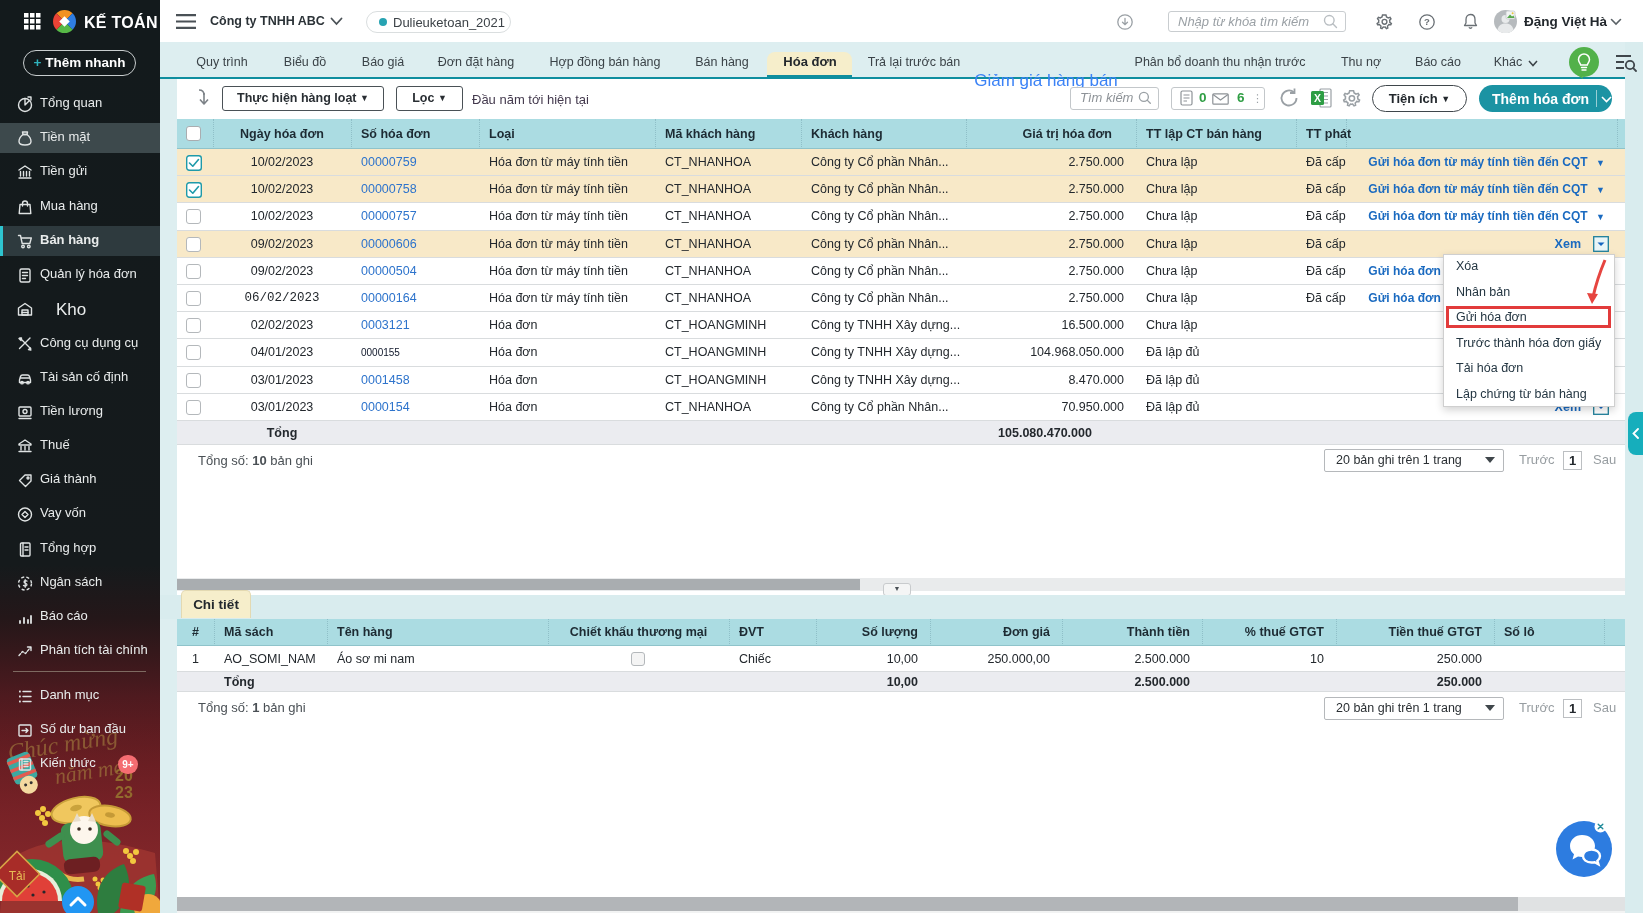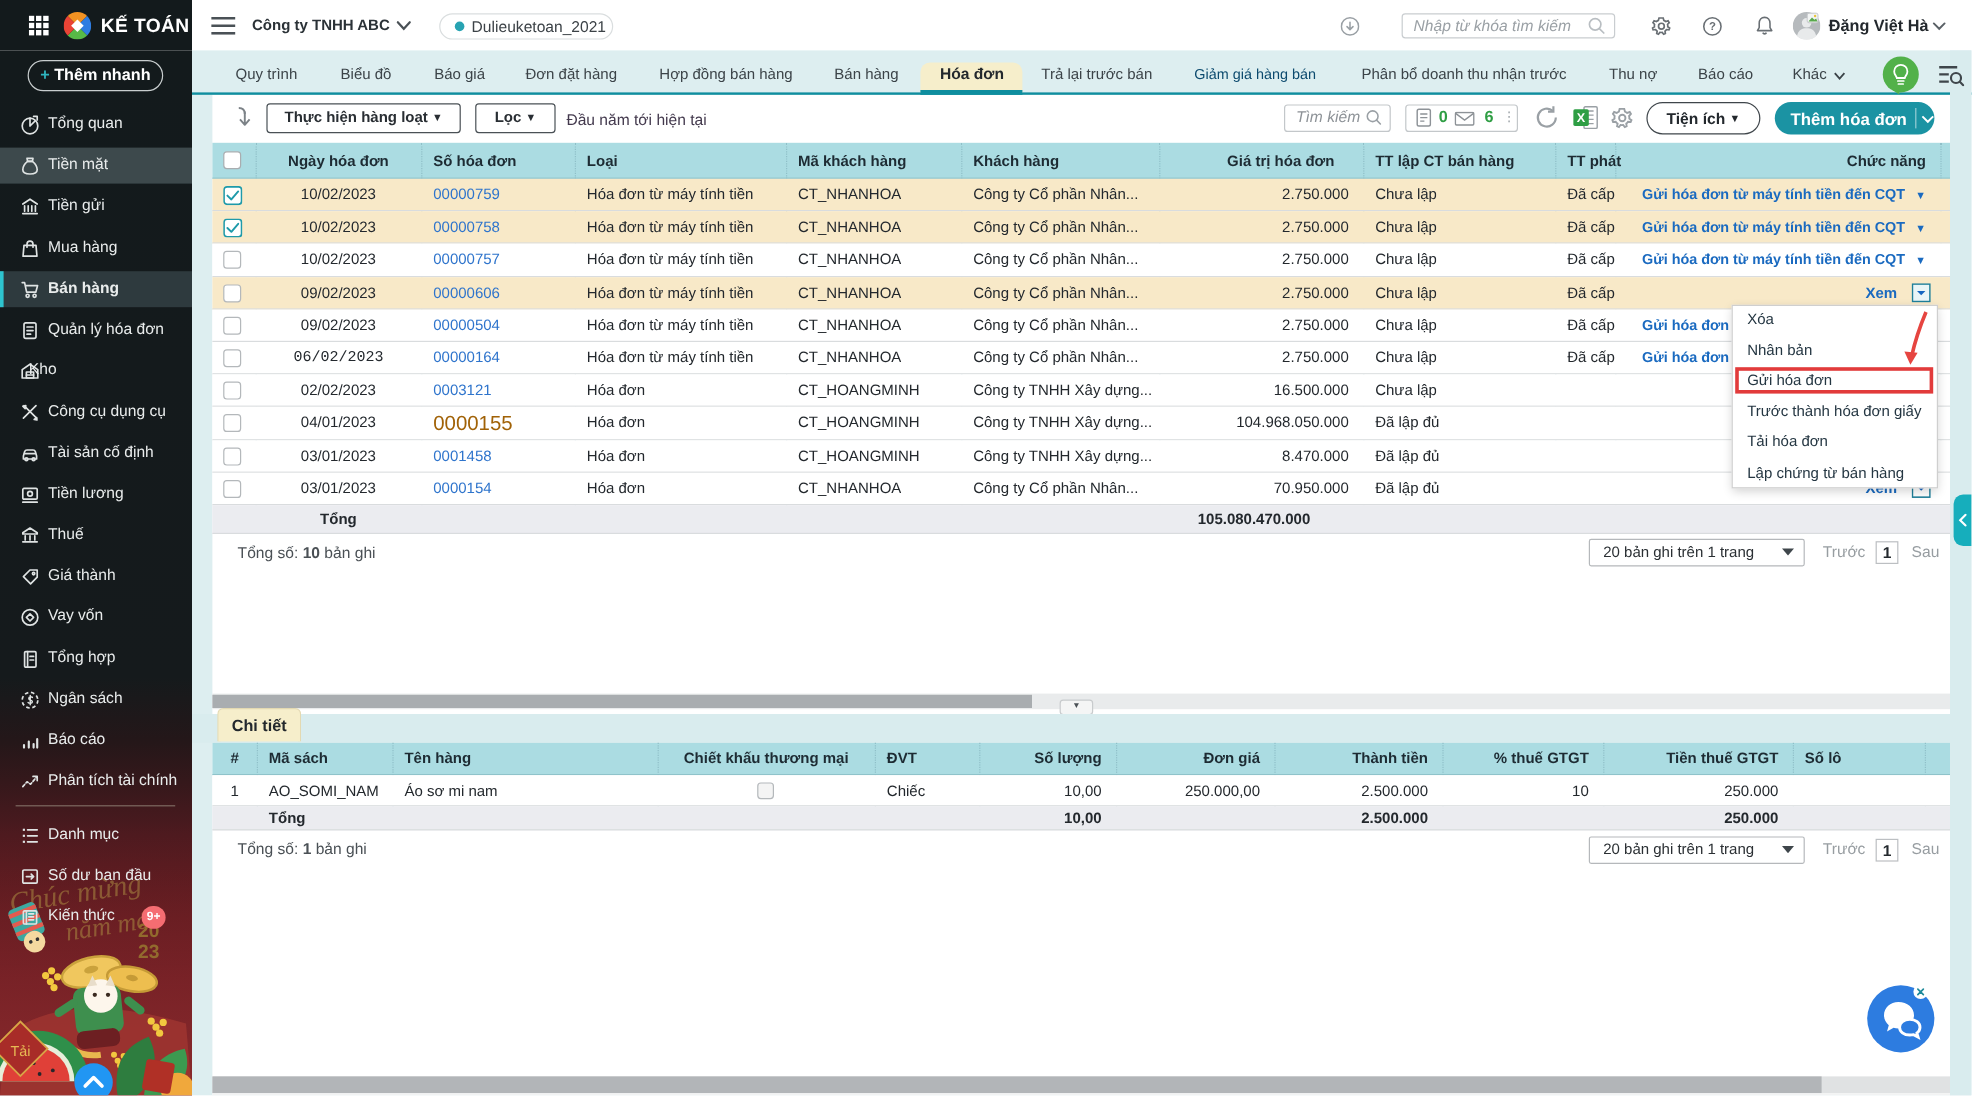--- a/index.html
+++ b/index.html
@@ -68,21 +68,21 @@
 <svg class="abs ic" style="z-index:2;left:16px;top:266px" width="18" height="18" viewBox="0 0 18 18">
       <rect x="4" y="3" width="10" height="13" rx="1.5" stroke="#dfe3e3" stroke-width="1.4" fill="none" stroke-linecap="round" stroke-linejoin="round"></rect>
       <path d="M6.5 6.5 L11.5 6.5 M6.5 9.5 L11.5 9.5 M6.5 12.5 L9.5 12.5" stroke="#dfe3e3" stroke-width="1.4" fill="none" stroke-linecap="round" stroke-linejoin="round"></path>
     </svg>
 <div class="abs" style="z-index:2;left:40px;top:266px;color:#e9ecec;font-size:13px;white-space:nowrap">Quản lý hóa đơn</div>
 <svg class="abs ic" style="z-index:2;left:16px;top:300px" width="18" height="18" viewBox="0 0 18 18">
       <path d="M2.5 8 L9 3.5 L15.5 8 L15.5 15 L2.5 15 Z" stroke="#dfe3e3" stroke-width="1.4" fill="none" stroke-linecap="round" stroke-linejoin="round"></path>
       <rect x="6" y="10" width="6" height="5" stroke="#dfe3e3" stroke-width="1.4" fill="none" stroke-linecap="round" stroke-linejoin="round"></rect>
       <path d="M6 12.5 L12 12.5" stroke="#dfe3e3" stroke-width="1.4" fill="none" stroke-linecap="round" stroke-linejoin="round"></path>
     </svg>
-<div class="abs" style="z-index:2;left:24px;top:300px;color:#e9ecec;font-size:13px;white-space:nowrap">Kho</div>
+<div class="abs" style="z-index:2;left:56px;top:300px;color:#e9ecec;font-size:17px;white-space:nowrap">Kho</div>
 <svg class="abs ic" style="z-index:2;left:16px;top:335px" width="18" height="18" viewBox="0 0 18 18">
       <path d="M4 3 L14.5 13.5 M3.5 13.5 L14 3" stroke="#dfe3e3" stroke-width="1.4" fill="none" stroke-linecap="round" stroke-linejoin="round"></path>
       <path d="M3 3.5 L5.5 3 L5 5.5 Z" stroke="#dfe3e3" stroke-width="1.4" fill="none" stroke-linecap="round" stroke-linejoin="round"></path>
       <path d="M14.5 13 L12.5 14.5 L14.8 15 Z" stroke="#dfe3e3" stroke-width="1.4" fill="none" stroke-linecap="round" stroke-linejoin="round"></path>
     </svg>
 <div class="abs" style="z-index:2;left:40px;top:335px;color:#e9ecec;font-size:13px;white-space:nowrap">Công cụ dụng cụ</div>
 <svg class="abs ic" style="z-index:2;left:16px;top:369px" width="18" height="18" viewBox="0 0 18 18">
       <path d="M3.5 11 L4.5 7.5 C4.8 6.5 5.5 6 6.5 6 L11.5 6 C12.5 6 13.2 6.5 13.5 7.5 L14.5 11 L14.5 13.5 L3.5 13.5 Z" stroke="#dfe3e3" stroke-width="1.4" fill="none" stroke-linecap="round" stroke-linejoin="round"></path>
       <circle cx="6" cy="13.7" r="1.2" stroke="#dfe3e3" stroke-width="1.4" fill="none" stroke-linecap="round" stroke-linejoin="round"></circle>
       <circle cx="12" cy="13.7" r="1.2" stroke="#dfe3e3" stroke-width="1.4" fill="none" stroke-linecap="round" stroke-linejoin="round"></circle>
@@ -267,21 +267,21 @@
 <div class="abs" style="left:160px;top:77px;width:1483px;height:2px;background:#0f8e9f"></div>
 <div class="abs" style="left:767px;top:52px;width:85px;height:25px;background:#f6eecb;border-radius:8px 8px 0 0"></div>
 <div class="abs" style="left:767px;top:75px;width:85px;height:4px;background:#0f8e9f"></div>
 <div class="abs" style="left:222px;top:55px;transform:translateX(-50%);font-size:12.5px;color:#3b4348;white-space:nowrap">Quy trình</div>
 <div class="abs" style="left:305px;top:55px;transform:translateX(-50%);font-size:12.5px;color:#3b4348;white-space:nowrap">Biểu đồ</div>
 <div class="abs" style="left:383px;top:55px;transform:translateX(-50%);font-size:12.5px;color:#3b4348;white-space:nowrap">Báo giá</div>
 <div class="abs" style="left:476px;top:55px;transform:translateX(-50%);font-size:12.5px;color:#3b4348;white-space:nowrap">Đơn đặt hàng</div>
 <div class="abs" style="left:605px;top:55px;transform:translateX(-50%);font-size:12.5px;color:#3b4348;white-space:nowrap">Hợp đồng bán hàng</div>
 <div class="abs" style="left:722px;top:55px;transform:translateX(-50%);font-size:12.5px;color:#3b4348;white-space:nowrap">Bán hàng</div>
 <div class="abs" style="left:914px;top:55px;transform:translateX(-50%);font-size:12.5px;color:#3b4348;white-space:nowrap">Trả lại trước bán</div>
-<div class="abs" style="left:1046px;top:55px;transform:translateX(-50%);font-size:12px;color:#0c4a6e;white-space:nowrap">Giảm giá hàng bán</div>
+<div class="abs" style="left:1046px;top:71px;transform:translateX(-50%);font-size:17px;color:#3b82f6;white-space:nowrap">Giảm giá hàng bán</div>
 <div class="abs" style="left:1220px;top:55px;transform:translateX(-50%);font-size:12.5px;color:#3b4348;white-space:nowrap">Phân bổ doanh thu nhận trước</div>
 <div class="abs" style="left:1361px;top:55px;transform:translateX(-50%);font-size:12.5px;color:#3b4348;white-space:nowrap">Thu nợ</div>
 <div class="abs" style="left:1438px;top:55px;transform:translateX(-50%);font-size:12.5px;color:#3b4348;white-space:nowrap">Báo cáo</div>
 <div class="abs" style="left:1508px;top:55px;transform:translateX(-50%);font-size:12.5px;color:#3b4348;white-space:nowrap">Khác</div>
 <div class="abs" style="left:810px;top:54px;transform:translateX(-50%);font-size:13px;font-weight:bold;color:#23282d;white-space:nowrap">Hóa đơn</div>
 <svg class="abs" style="left:1528px;top:60px" width="10" height="7">
       <path d="M1 1 L5 5.5 L9 1" stroke="#3b4348" stroke-width="1.5" fill="none"></path>
     </svg>
 <svg class="abs" style="left:1567px;top:46px" width="34" height="34" viewBox="0 0 34 34">
       <circle cx="17" cy="16" r="15" fill="#52b14a"></circle>
@@ -342,21 +342,20 @@
     </svg>
 <div class="abs" style="left:177px;top:119px;width:1448px;height:30px;background:#abdce2;border-bottom:1px solid #8fc3ca"></div>
 <div class="abs" style="left:213px;width:138px;text-align:center;top:119px;height:30px;line-height:30px;font-size:12.5px;white-space:nowrap;overflow:hidden;font-weight:bold;color:#1d2b33;">Ngày hóa đơn</div>
 <div class="abs" style="left:361px;top:119px;height:30px;line-height:30px;font-size:12.5px;white-space:nowrap;overflow:hidden;font-weight:bold;color:#1d2b33;">Số hóa đơn</div>
 <div class="abs" style="left:489px;top:119px;height:30px;line-height:30px;font-size:12.5px;white-space:nowrap;overflow:hidden;font-weight:bold;color:#1d2b33;">Loại</div>
 <div class="abs" style="left:665px;top:119px;height:30px;line-height:30px;font-size:12.5px;white-space:nowrap;overflow:hidden;font-weight:bold;color:#1d2b33;">Mã khách hàng</div>
 <div class="abs" style="left:811px;top:119px;height:30px;line-height:30px;font-size:12.5px;white-space:nowrap;overflow:hidden;font-weight:bold;color:#1d2b33;">Khách hàng</div>
 <div class="abs" style="left:966px;width:146px;text-align:right;top:119px;height:30px;line-height:30px;font-size:12.5px;white-space:nowrap;font-weight:bold;color:#1d2b33">Giá trị hóa đơn</div>
 <div class="abs" style="left:1146px;top:119px;height:30px;line-height:30px;font-size:12.5px;white-space:nowrap;overflow:hidden;font-weight:bold;color:#1d2b33;">TT lập CT bán hàng</div>
 <div class="abs" style="left:1306px;top:119px;height:30px;line-height:30px;font-size:12.5px;white-space:nowrap;overflow:hidden;font-weight:bold;color:#1d2b33;">TT phát</div>
-<div class="abs" style="left:1346px;width:259px;text-align:right;top:119px;height:30px;line-height:30px;font-size:12.5px;white-space:nowrap;overflow:hidden;font-weight:bold;color:#1d2b33;">Chức năng</div>
 <div class="abs" style="left:186px;top:126px;width:15px;height:15px;border:1px solid #a9adb0;border-radius:3px;background:#fff"></div>
 <div class="abs" style="left:213px;top:119px;width:0;height:302px;border-left:1px dotted #8fbfc8"></div>
 <div class="abs" style="left:351px;top:119px;width:0;height:302px;border-left:1px dotted #8fbfc8"></div>
 <div class="abs" style="left:479px;top:119px;width:0;height:302px;border-left:1px dotted #8fbfc8"></div>
 <div class="abs" style="left:655px;top:119px;width:0;height:302px;border-left:1px dotted #8fbfc8"></div>
 <div class="abs" style="left:801px;top:119px;width:0;height:302px;border-left:1px dotted #8fbfc8"></div>
 <div class="abs" style="left:966px;top:119px;width:0;height:302px;border-left:1px dotted #8fbfc8"></div>
 <div class="abs" style="left:1136px;top:119px;width:0;height:302px;border-left:1px dotted #8fbfc8"></div>
 <div class="abs" style="left:1296px;top:119px;width:0;height:302px;border-left:1px dotted #8fbfc8"></div>
 <div class="abs" style="left:1346px;top:119px;width:0;height:302px;border-left:1px dotted #8fbfc8"></div>
@@ -443,21 +442,21 @@
 <div class="abs" style="left:361px;top:312.2px;height:27.2px;line-height:27.2px;font-size:12.5px;white-space:nowrap;overflow:hidden;color:#2e74cc;">0003121</div>
 <div class="abs" style="left:489px;top:312.2px;height:27.2px;line-height:27.2px;font-size:12.5px;white-space:nowrap;overflow:hidden;color:#23282d;">Hóa đơn</div>
 <div class="abs" style="left:665px;top:312.2px;height:27.2px;line-height:27.2px;font-size:12.5px;white-space:nowrap;overflow:hidden;color:#23282d;">CT_HOANGMINH</div>
 <div class="abs" style="left:811px;top:312.2px;height:27.2px;line-height:27.2px;font-size:12.5px;white-space:nowrap;overflow:hidden;color:#23282d;">Công ty TNHH Xây dựng...</div>
 <div class="abs" style="left:966px;width:158px;text-align:right;top:312.2px;height:27.2px;line-height:27.2px;font-size:12.5px;white-space:nowrap;overflow:hidden;color:#23282d;">16.500.000</div>
 <div class="abs" style="left:1146px;top:312.2px;height:27.2px;line-height:27.2px;font-size:12.5px;white-space:nowrap;overflow:hidden;color:#23282d;">Chưa lập</div>
 <div class="abs" style="left:1306px;top:312.2px;height:27.2px;line-height:27.2px;font-size:12.5px;white-space:nowrap;overflow:hidden;color:#23282d;"></div>
 <div class="abs" style="left:177px;top:339.4px;width:1448px;height:27.2px;background:#fff;border-bottom:1px solid #d9dcde"></div>
 <div class="abs" style="left:186px;top:345.4px;width:15px;height:15px;border:1px solid #b4b8bb;border-radius:3px;background:#fff"></div>
 <div class="abs" style="left:213px;width:138px;text-align:center;top:339.4px;height:27.2px;line-height:27.2px;font-size:12.5px;white-space:nowrap;overflow:hidden;color:#23282d;">04/01/2023</div>
-<div class="abs" style="left:361px;top:339.4px;height:27.2px;line-height:27.2px;font-size:17px;white-space:nowrap;overflow:hidden;color:#a16207;">0000155</div>
+<div class="abs" style="left:361px;top:339.4px;height:27.2px;line-height:27.2px;font-size:10px;white-space:nowrap;overflow:hidden;color:#0f172a;">0000155</div>
 <div class="abs" style="left:489px;top:339.4px;height:27.2px;line-height:27.2px;font-size:12.5px;white-space:nowrap;overflow:hidden;color:#23282d;">Hóa đơn</div>
 <div class="abs" style="left:665px;top:339.4px;height:27.2px;line-height:27.2px;font-size:12.5px;white-space:nowrap;overflow:hidden;color:#23282d;">CT_HOANGMINH</div>
 <div class="abs" style="left:811px;top:339.4px;height:27.2px;line-height:27.2px;font-size:12.5px;white-space:nowrap;overflow:hidden;color:#23282d;">Công ty TNHH Xây dựng...</div>
 <div class="abs" style="left:966px;width:158px;text-align:right;top:339.4px;height:27.2px;line-height:27.2px;font-size:12.5px;white-space:nowrap;overflow:hidden;color:#23282d;">104.968.050.000</div>
 <div class="abs" style="left:1146px;top:339.4px;height:27.2px;line-height:27.2px;font-size:12.5px;white-space:nowrap;overflow:hidden;color:#23282d;">Đã lập đủ</div>
 <div class="abs" style="left:1306px;top:339.4px;height:27.2px;line-height:27.2px;font-size:12.5px;white-space:nowrap;overflow:hidden;color:#23282d;"></div>
 <div class="abs" style="left:177px;top:366.6px;width:1448px;height:27.2px;background:#fff;border-bottom:1px solid #d9dcde"></div>
 <div class="abs" style="left:186px;top:372.6px;width:15px;height:15px;border:1px solid #b4b8bb;border-radius:3px;background:#fff"></div>
 <div class="abs" style="left:213px;width:138px;text-align:center;top:366.6px;height:27.2px;line-height:27.2px;font-size:12.5px;white-space:nowrap;overflow:hidden;color:#23282d;">03/01/2023</div>
 <div class="abs" style="left:361px;top:366.6px;height:27.2px;line-height:27.2px;font-size:12.5px;white-space:nowrap;overflow:hidden;color:#2e74cc;">0001458</div>

